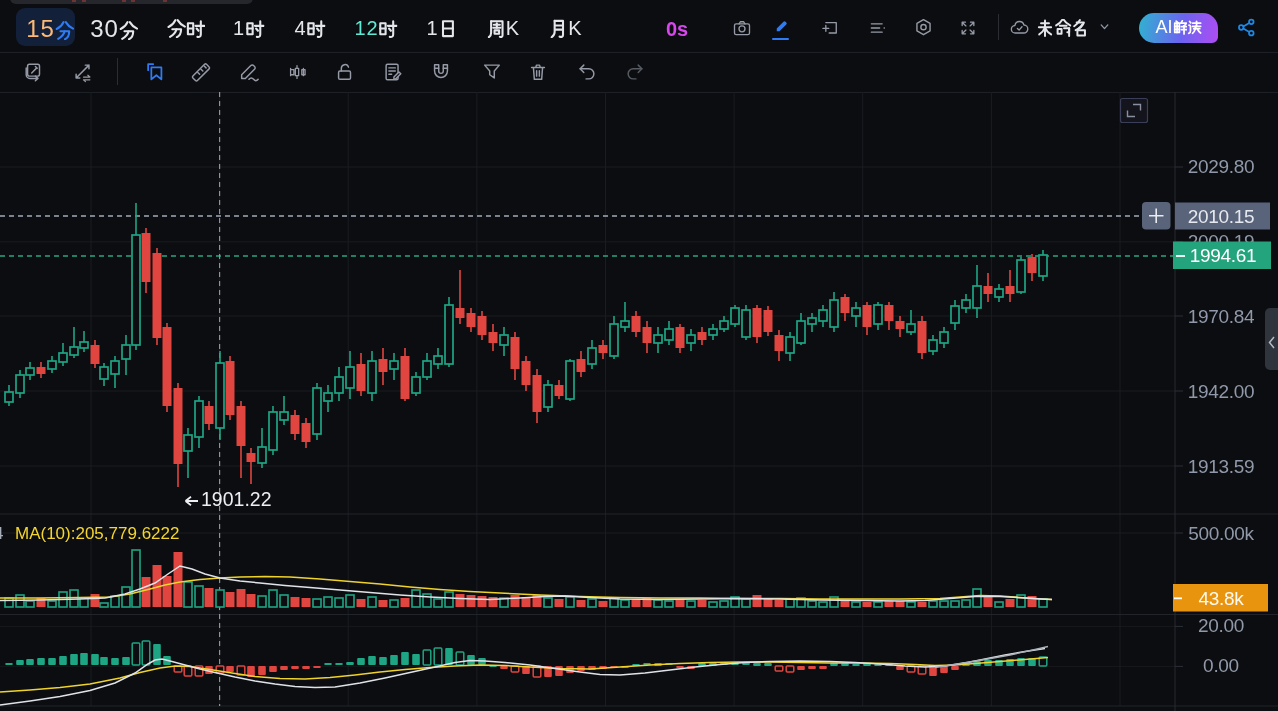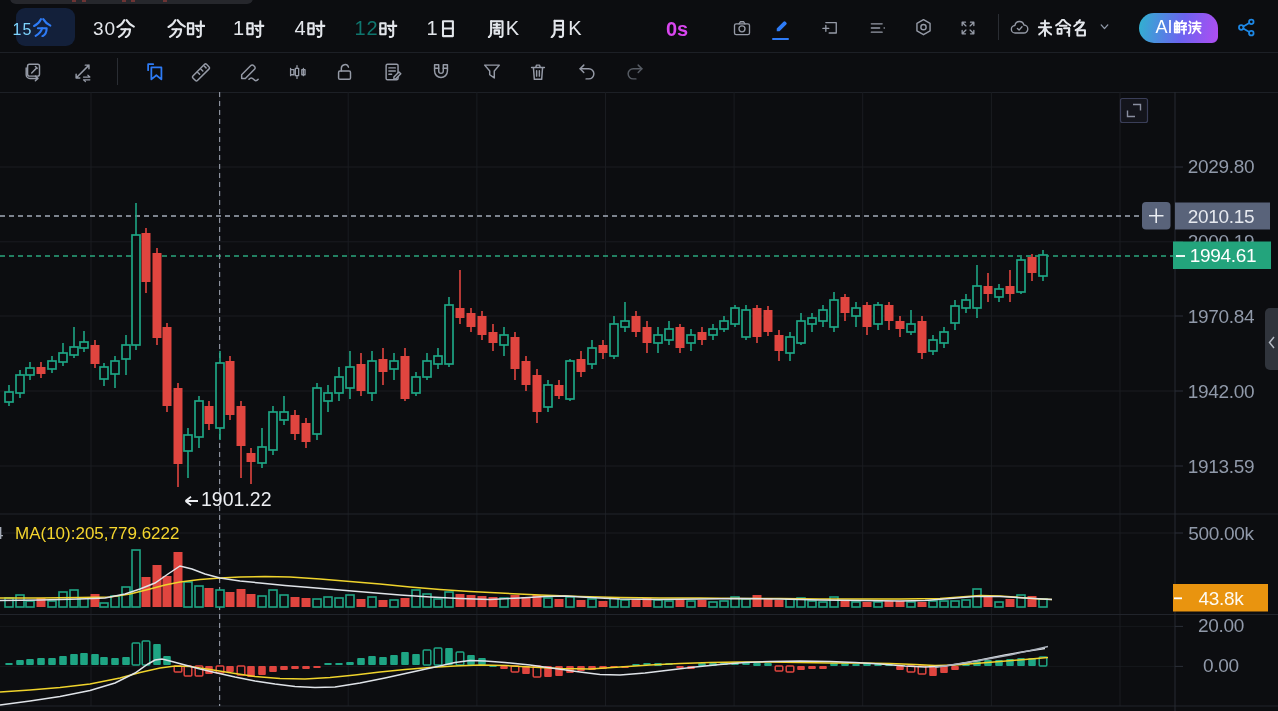--- a/index.html
+++ b/index.html
@@ -7,27 +7,27 @@
 <body>
 <div id="app">
 <div style="position:absolute;left:10px;top:-8px;width:243px;height:12px;background:#26272c;border-radius:8px"></div>
     <div style="position:absolute;left:72px;top:0px;width:4px;height:1.5px;background:#6e3434"></div>
     <div style="position:absolute;left:82px;top:0px;width:4px;height:1.5px;background:#6e3434"></div>
     <div style="position:absolute;left:122px;top:0px;width:4px;height:1.5px;background:#6e3434"></div>
     <div style="position:absolute;left:131px;top:0px;width:4px;height:1.5px;background:#6e3434"></div>
     <div style="position:absolute;left:163px;top:0px;width:4px;height:1.5px;background:#6e3434"></div>
     <div style="position:absolute;left:0;top:0;width:1278px;height:52px;border-bottom:1px solid #1d2026"></div>
     <div style="position:absolute;left:16px;top:8px;width:59px;height:38px;background:#13203a;border-radius:9px"></div>
-    <div style="position:absolute;top:18px;height:24px;font-size:16px;letter-spacing:1px;line-height:21px;white-space:nowrap;left:32px;transform:translateX(-50%);color:#7dd3fc">15<svg width="19" height="19" viewBox="0 0 100 100" style="display:inline-block;vertical-align:-2.5px;" fill="none" stroke="#2e7bf6" stroke-width="11" stroke-linecap="round" stroke-linejoin="round">
+    <div style="position:absolute;top:18px;height:24px;font-size:24px;letter-spacing:1px;line-height:21px;white-space:nowrap;left:50px;transform:translateX(-50%);color:#fdba74">15<svg width="19" height="19" viewBox="0 0 100 100" style="display:inline-block;vertical-align:-2.5px;" fill="none" stroke="#2e7bf6" stroke-width="11" stroke-linecap="round" stroke-linejoin="round">
         <path d="M44 6 C38 20 24 34 8 42"></path>
         <path d="M56 6 C64 20 78 32 94 40"></path>
         <path d="M28 54 H74 C74 74 68 88 52 96"></path>
         <path d="M50 54 C46 70 34 84 16 94"></path>
       </svg></div>
-    <div style="position:absolute;top:18px;height:24px;font-size:19px;letter-spacing:1px;line-height:21px;white-space:nowrap;left:114px;transform:translateX(-50%);color:#e3e6eb">30<svg width="19" height="19" viewBox="0 0 100 100" style="display:inline-block;vertical-align:-2.5px;" fill="none" stroke="#e3e6eb" stroke-width="11" stroke-linecap="round" stroke-linejoin="round">
+    <div style="position:absolute;top:18px;height:24px;font-size:24px;letter-spacing:1px;line-height:21px;white-space:nowrap;left:114px;transform:translateX(-50%);color:#e3e6eb">30<svg width="19" height="19" viewBox="0 0 100 100" style="display:inline-block;vertical-align:-2.5px;" fill="none" stroke="#e3e6eb" stroke-width="11" stroke-linecap="round" stroke-linejoin="round">
         <path d="M44 6 C38 20 24 34 8 42"></path>
         <path d="M56 6 C64 20 78 32 94 40"></path>
         <path d="M28 54 H74 C74 74 68 88 52 96"></path>
         <path d="M50 54 C46 70 34 84 16 94"></path>
       </svg></div>
     <div style="position:absolute;top:18px;height:24px;font-size:20px;letter-spacing:1px;line-height:21px;white-space:nowrap;left:186px;transform:translateX(-50%);color:#e3e6eb"><svg width="19" height="19" viewBox="0 0 100 100" style="display:inline-block;vertical-align:-2.5px;" fill="none" stroke="#e3e6eb" stroke-width="11" stroke-linecap="round" stroke-linejoin="round">
         <path d="M44 6 C38 20 24 34 8 42"></path>
         <path d="M56 6 C64 20 78 32 94 40"></path>
         <path d="M28 54 H74 C74 74 68 88 52 96"></path>
         <path d="M50 54 C46 70 34 84 16 94"></path>
@@ -45,21 +45,21 @@
         <path d="M78 12 V80 C78 92 72 96 60 94"></path>
         <path d="M56 50 L66 62"></path>
       </svg></div>
     <div style="position:absolute;top:18px;height:24px;font-size:20px;letter-spacing:1px;line-height:21px;white-space:nowrap;left:310px;transform:translateX(-50%);color:#e3e6eb">4<svg width="19" height="19" viewBox="0 0 100 100" style="display:inline-block;vertical-align:-2.5px;" fill="none" stroke="#e3e6eb" stroke-width="11" stroke-linecap="round" stroke-linejoin="round">
         <path d="M10 22 H38 V80 H10 Z"></path>
         <path d="M10 50 H38"></path>
         <path d="M50 36 H96"></path>
         <path d="M78 12 V80 C78 92 72 96 60 94"></path>
         <path d="M56 50 L66 62"></path>
       </svg></div>
-    <div style="position:absolute;top:18px;height:24px;font-size:20px;letter-spacing:1px;line-height:21px;white-space:nowrap;left:376px;transform:translateX(-50%);color:#0f766e">12<svg width="19" height="19" viewBox="0 0 100 100" style="display:inline-block;vertical-align:-2.5px;" fill="none" stroke="#e3e6eb" stroke-width="11" stroke-linecap="round" stroke-linejoin="round">
+    <div style="position:absolute;top:18px;height:24px;font-size:20px;letter-spacing:1px;line-height:21px;white-space:nowrap;left:376px;transform:translateX(-50%);color:#5eead4">12<svg width="19" height="19" viewBox="0 0 100 100" style="display:inline-block;vertical-align:-2.5px;" fill="none" stroke="#e3e6eb" stroke-width="11" stroke-linecap="round" stroke-linejoin="round">
         <path d="M10 22 H38 V80 H10 Z"></path>
         <path d="M10 50 H38"></path>
         <path d="M50 36 H96"></path>
         <path d="M78 12 V80 C78 92 72 96 60 94"></path>
         <path d="M56 50 L66 62"></path>
       </svg></div>
     <div style="position:absolute;top:18px;height:24px;font-size:20px;letter-spacing:1px;line-height:21px;white-space:nowrap;left:442px;transform:translateX(-50%);color:#e3e6eb">1<svg width="19" height="19" viewBox="0 0 100 100" style="display:inline-block;vertical-align:-2.5px;" fill="none" stroke="#e3e6eb" stroke-width="11" stroke-linecap="round" stroke-linejoin="round">
         <path d="M24 12 H76 V90 H24 Z"></path>
         <path d="M24 50 H76"></path>
       </svg></div>

